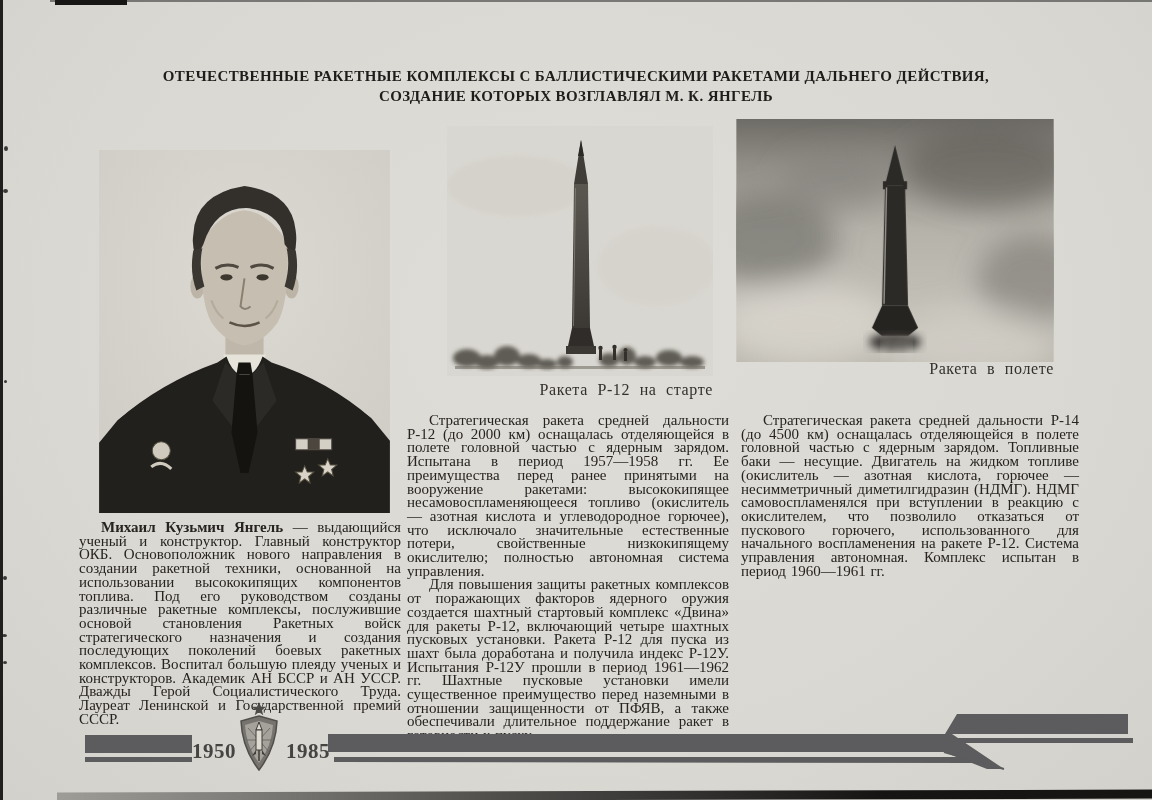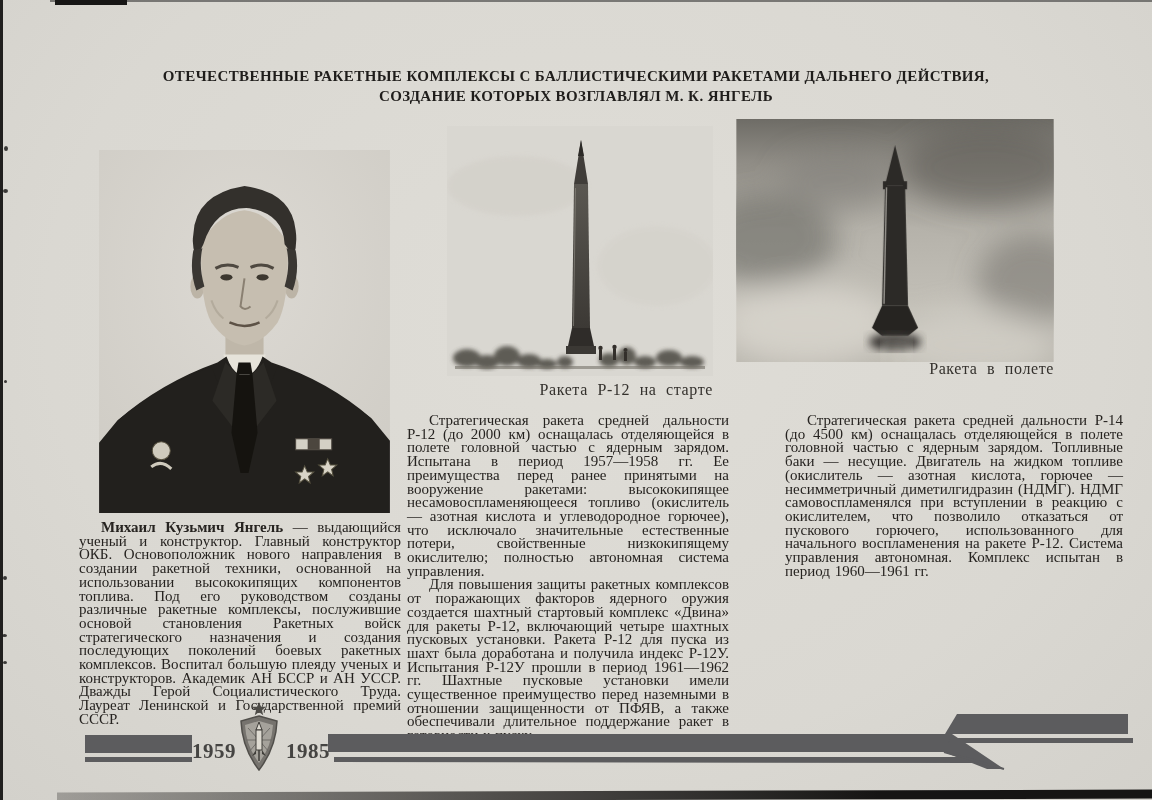--- a/index.html
+++ b/index.html
@@ -206,40 +206,40 @@
 
   <section class="col" style="left:79px;top:521px;width:322px;">
     <p><span class="bold">Михаил Кузьмич Янгель</span><span> — выдающийся ученый и конструктор. Главный конструктор ОКБ. Основоположник нового направления в создании ракетной техники, основанной на использовании высококипящих компонентов топлива. Под его руководством созданы различные ракетные комплексы, послужившие основой становления Ракетных войск стратегического назначения и создания последующих поколений боевых ракетных комплексов. Воспитал большую плеяду ученых и конструкторов. Академик АН БССР и АН УССР. Дважды Герой Социалистического Труда. Лауреат Ленинской и Государственной премий СССР.</span></p>
   </section>
 
   <section class="col" style="left:407px;top:414px;width:322px;">
     <p>Стратегическая ракета средней дальности Р-12 (до 2000 км) оснащалась отделяющейся в полете головной частью с ядерным зарядом. Испытана в период 1957—1958 гг. Ее преимущества перед ранее принятыми на вооружение ракетами: высококипящее несамовоспламеняющееся топливо (окислитель — азотная кислота и углеводородное горючее), что исключало значительные естественные потери, свойственные низкокипящему окислителю; полностью автономная система управления.</p>
     <p>Для повышения защиты ракетных комплексов от поражающих факторов ядерного оружия создается шахтный стартовый комплекс «Двина» для ракеты Р-12, включающий четыре шахтных пусковых установки. Ракета Р-12 для пуска из шахт была доработана и получила индекс Р-12У. Испытания Р-12У прошли в период 1961—1962 гг. Шахтные пусковые установки имели существенное преимущество перед наземными в отношении защищенности от ПФЯВ, а также обеспечивали длительное поддержание ракет в готовности к пуску.</p>
   </section>
 
-  <section class="col" style="left:785px;top:414px;width:338px;">
+  <section class="col" style="left:741px;top:414px;width:338px;">
     <p>Стратегическая ракета средней дальности Р-14 (до 4500 км) оснащалась отделяющейся в полете головной частью с ядерным зарядом. Топливные баки — несущие. Двигатель на жидком топливе (окислитель — азотная кислота, горючее — несимметричный диметилгидразин (НДМГ). НДМГ самовоспламенялся при вступлении в реакцию с окислителем, что позволило отказаться от пускового горючего, использованного для начального воспламенения на ракете Р-12. Система управления автономная. Комплекс испытан в период 1960—1961 гг.</p>
   </section>
 
   <svg class="ribbon" viewBox="0 0 1152 110">
     <g fill="#5c5c5e">
 
       <rect x="85" y="45" width="107" height="18"></rect>
       <rect x="85" y="67" width="107" height="5"></rect>
 
       <polygon points="328,44 952,44 1004,79 987,79 944,62 328,62"></polygon>
       <polygon points="334,67 963,67 977,73 334,72"></polygon>
       <path d="M944,62 L1004,79 L963,67" fill="none" stroke="#5c5c5e" stroke-width="2"></path>
 
       <polygon points="957,24 1128,24 1128,44 945,44"></polygon>
       <polygon points="951,48 1133,48 1133,53 948,53"></polygon>
     </g>
   </svg>
 
-  <div class="year year-left">1959</div>
+  <div class="year year-left">1950</div>
 
   <svg class="emblem" viewBox="0 0 46 84">
     <path d="M0,-7 L2,-2.2 L7,-2.2 L3,1.2 L4.2,6.2 L0,3.1 L-4.2,6.2 L-3,1.2 L-7,-2.2 L-2,-2.2 Z" transform="translate(23,9)" fill="#4d4b47"></path>
     <path d="M23,16 L41,21 Q40,48 23,70 Q6,48 5,21 Z" fill="#76736e" stroke="#504e4a" stroke-width="1.5"></path>
     <path d="M23,21 L37,25 Q36,46 23,63 Q10,46 9,25 Z" fill="#a5a29b"></path>
     <g stroke="#6b6964" stroke-width=".9">
       <line x1="23" y1="40" x2="12" y2="28"></line>
         <line x1="23" y1="40" x2="34" y2="28"></line>
       <line x1="23" y1="40" x2="10" y2="40"></line>
         <line x1="23" y1="40" x2="36" y2="40"></line>

